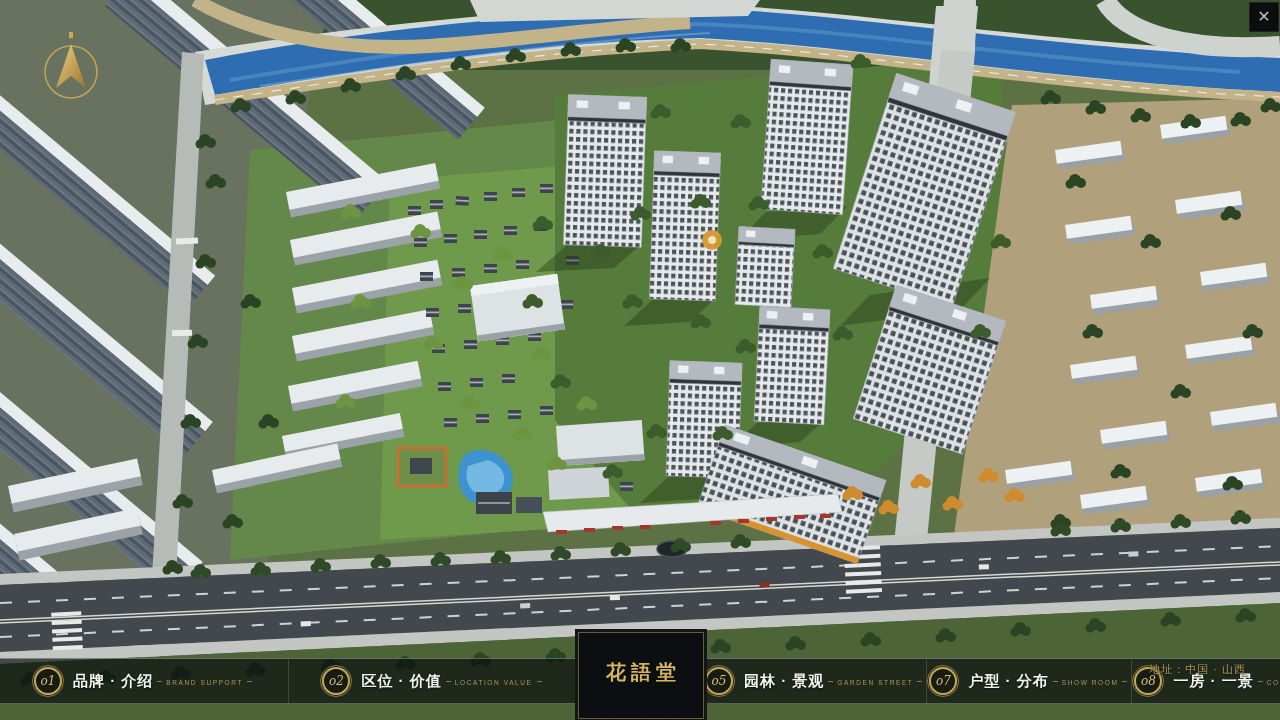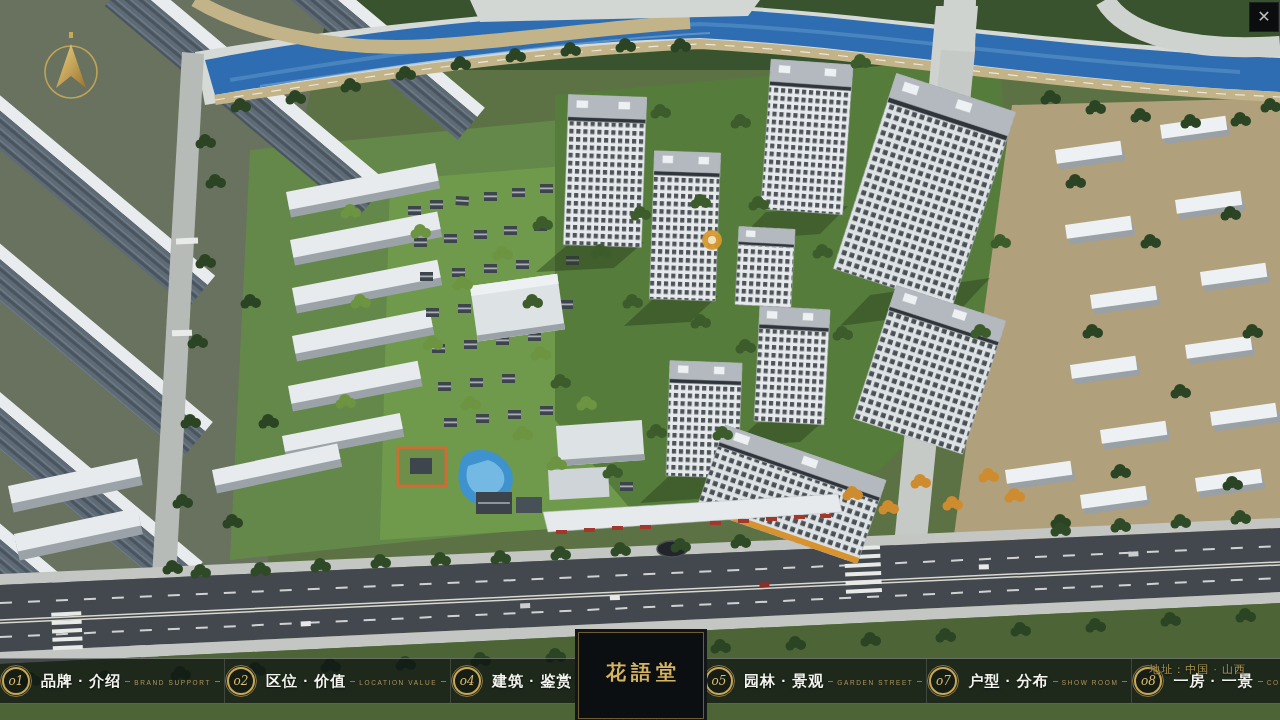--- a/index.html
+++ b/index.html
@@ -528,29 +528,20 @@
       </div>
       <div class="nav-item">
         <div class="badge">
             <div class="badge-inner">o2</div>
           </div>
         <div class="nav-text">
             <div class="nav-cn">区位 · 价值</div>
         <div class="nav-en">LOCATION VALUE</div>
           </div>
       </div>
-      <div class="nav-item">
-        <div class="badge">
-            <div class="badge-inner">o4</div>
-          </div>
-        <div class="nav-text">
-            <div class="nav-cn">建筑 · 鉴赏</div>
-        <div class="nav-en">APPRECIATION</div>
-          </div>
-      </div>
     </div>
 
     <div class="nav-group right">
       <div class="nav-item">
         <div class="badge">
             <div class="badge-inner">o5</div>
           </div>
         <div class="nav-text">
             <div class="nav-cn">园林 · 景观</div>
         <div class="nav-en">GARDEN STREET</div>

